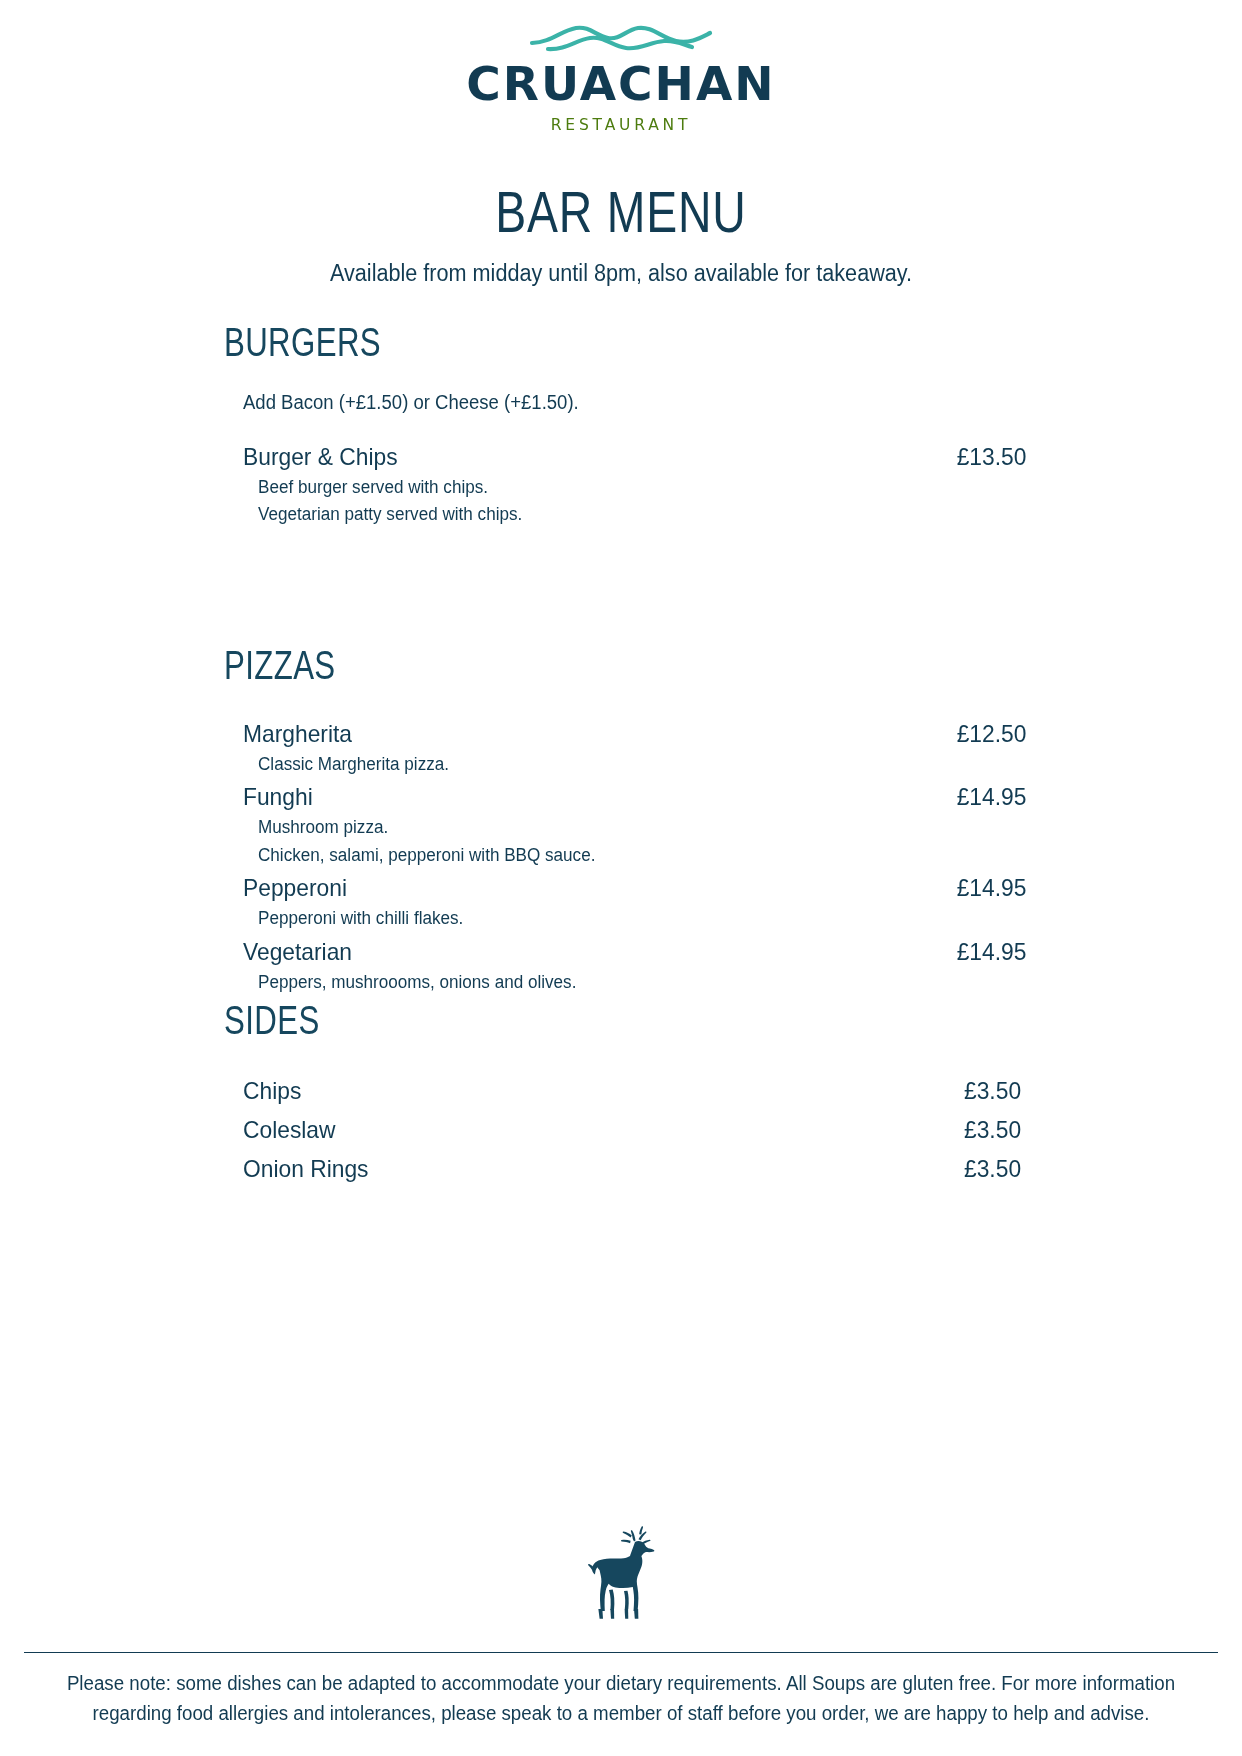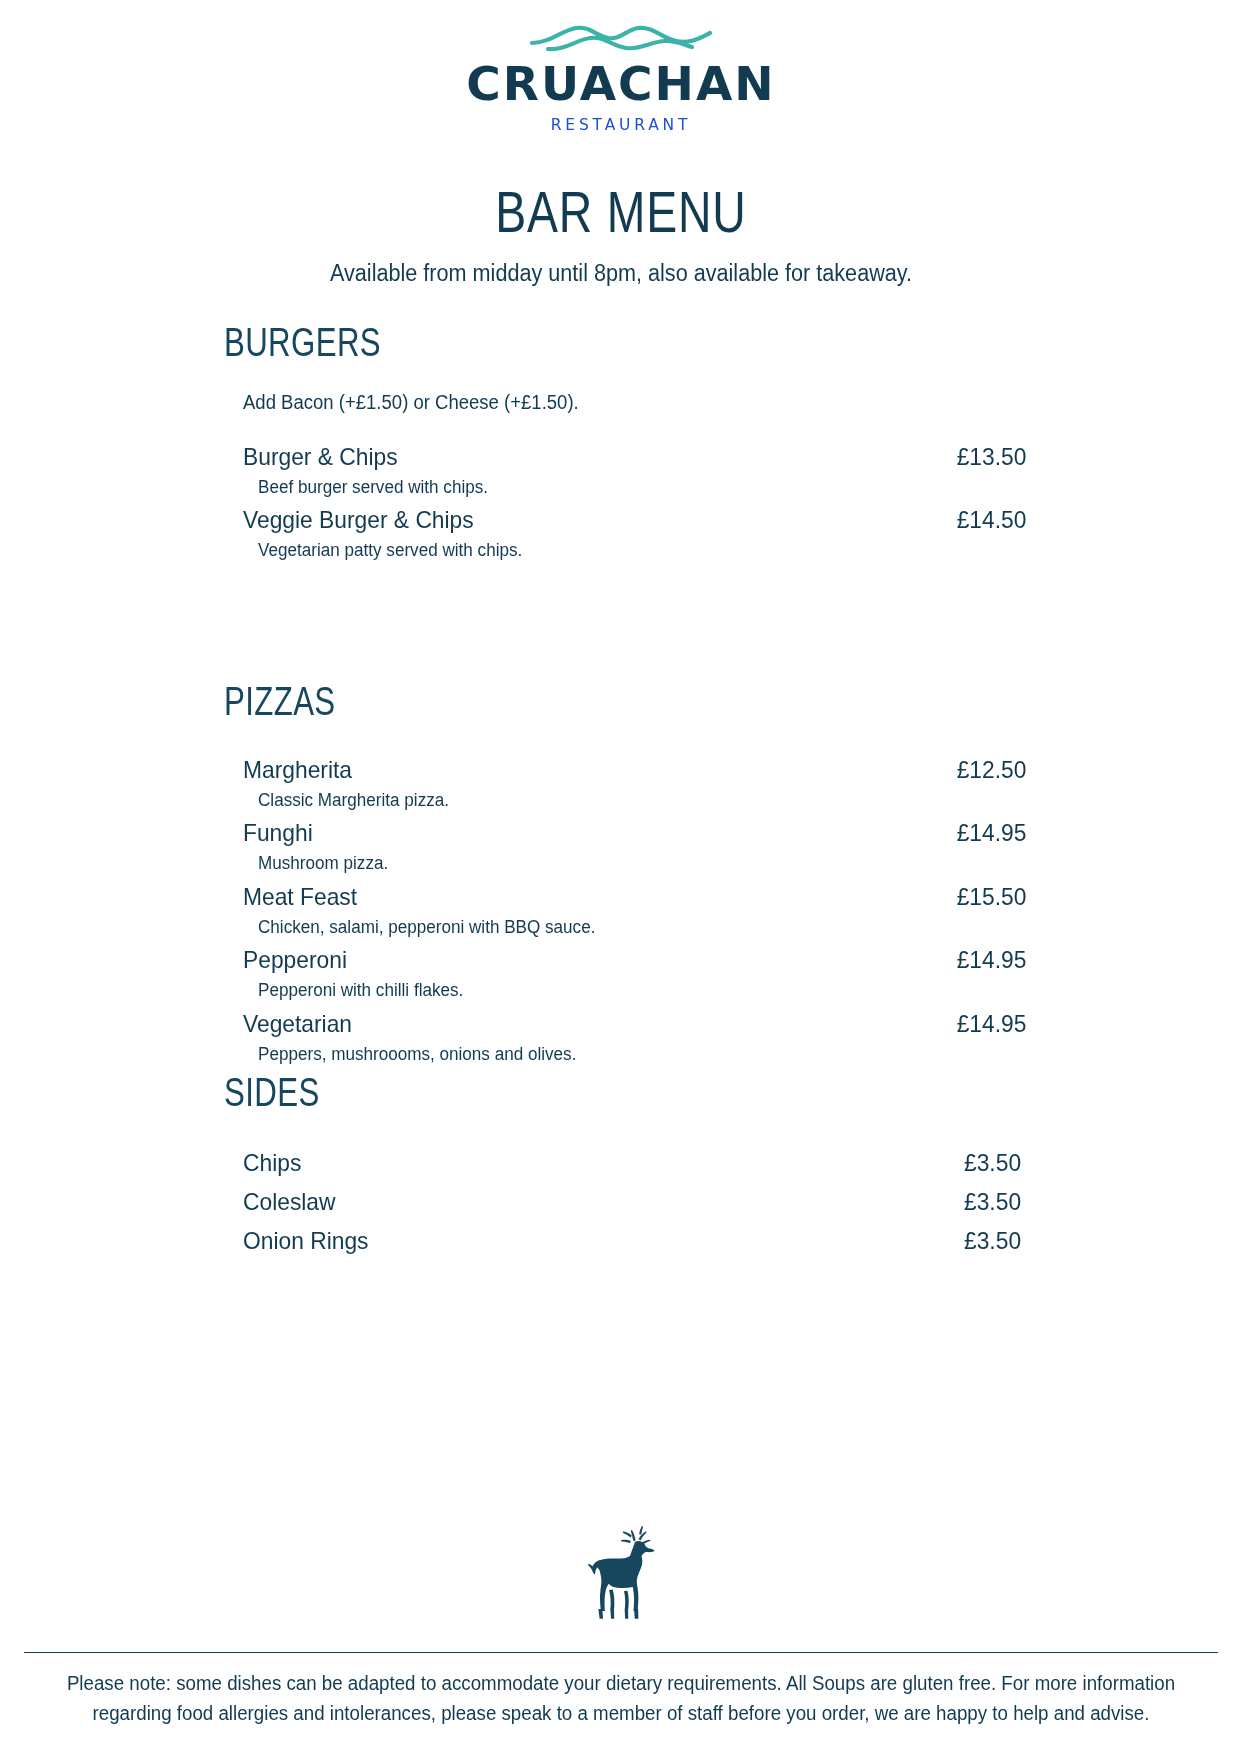--- a/index.html
+++ b/index.html
@@ -35,21 +35,21 @@
     letter-spacing: 2.0px;
     color: #123b52;
     line-height: 1.0;
     margin-top: 2px;
   }
   .logo-sub {
     font-family: "DejaVu Sans", sans-serif;
     font-weight: normal;
     font-size: 15.5px;
     letter-spacing: 3.8px;
-    color: #1d4ed8;
+    color: #4d7c0f;
     margin-top: 9px;
   }
 
   
   .menu-title {
     text-align: center;
     font-family: "Liberation Sans Narrow", "Liberation Sans", sans-serif;
     font-size: 58px;
     letter-spacing: 1px;
     color: #123b52;
@@ -194,24 +194,20 @@
         <div class="item">
           <div class="item-row">
             <span class="item-name">Burger &amp; Chips</span>
             <span class="item-price">£13.50</span>
           </div>
           <div class="item-desc">Beef burger served with chips.</div>
         </div>
 
 
         <div class="item">
-          <div class="item-row">
-            <span class="item-name">Veggie Burger &amp; Chips</span>
-            <span class="item-price">£14.50</span>
-          </div>
           <div class="item-desc">Vegetarian patty served with chips.</div>
         </div>
 
       </div>
     </div>
 
     <div class="section section-pizzas">
       <div class="section-title">PIZZAS</div>
       <div class="items items-tight">
 
@@ -225,24 +221,20 @@
 
         <div class="item">
           <div class="item-row">
             <span class="item-name">Funghi</span>
             <span class="item-price">£14.95</span>
           </div>
           <div class="item-desc">Mushroom pizza.</div>
         </div>
 
         <div class="item">
-          <div class="item-row">
-            <span class="item-name">Meat Feast</span>
-            <span class="item-price">£15.50</span>
-          </div>
           <div class="item-desc">Chicken, salami, pepperoni with BBQ sauce.</div>
         </div>
 
         <div class="item">
           <div class="item-row">
             <span class="item-name">Pepperoni</span>
             <span class="item-price">£14.95</span>
           </div>
           <div class="item-desc">Pepperoni with chilli flakes.</div>
         </div>

